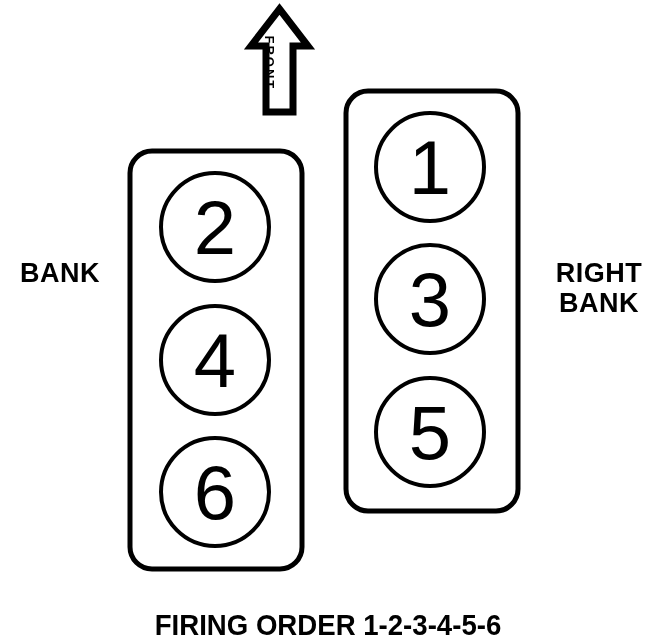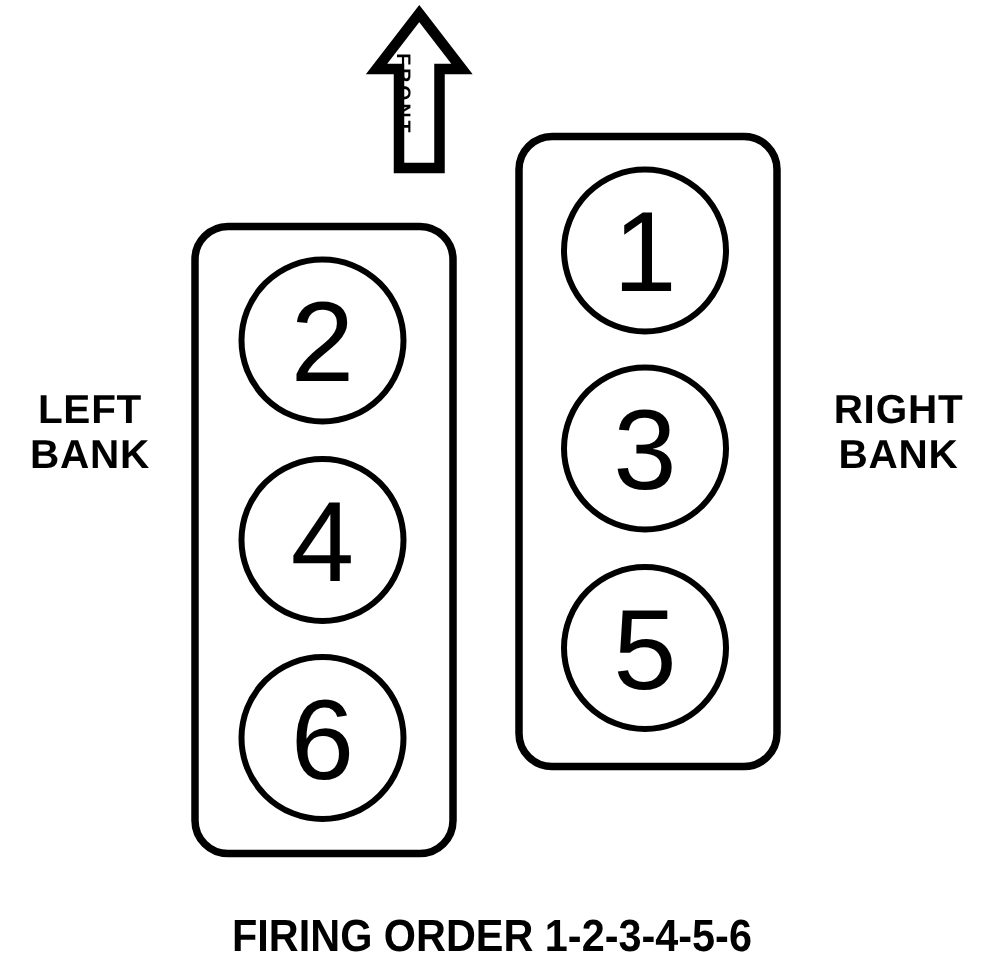--- a/index.html
+++ b/index.html
@@ -152,21 +152,20 @@
       <g>
         <circle cx="430" cy="432" r="54" fill="#ffffff" stroke="#000000" stroke-width="4"></circle>
         <text class="cyl-num" x="430" y="459" text-anchor="middle">5</text>
       </g>
     </g>
   </svg>
 
   <div id="front-arrow-label">FRONT</div>
 
   <div id="left-bank-label" class="bank-label">
-    <span class="line">LEFT</span>
     <span class="line">BANK</span>
   </div>
 
   <div id="right-bank-label" class="bank-label">
     <span class="line">RIGHT</span>
     <span class="line">BANK</span>
   </div>
 
   <div id="firing-order-caption">FIRING ORDER 1-2-3-4-5-6</div>
 

